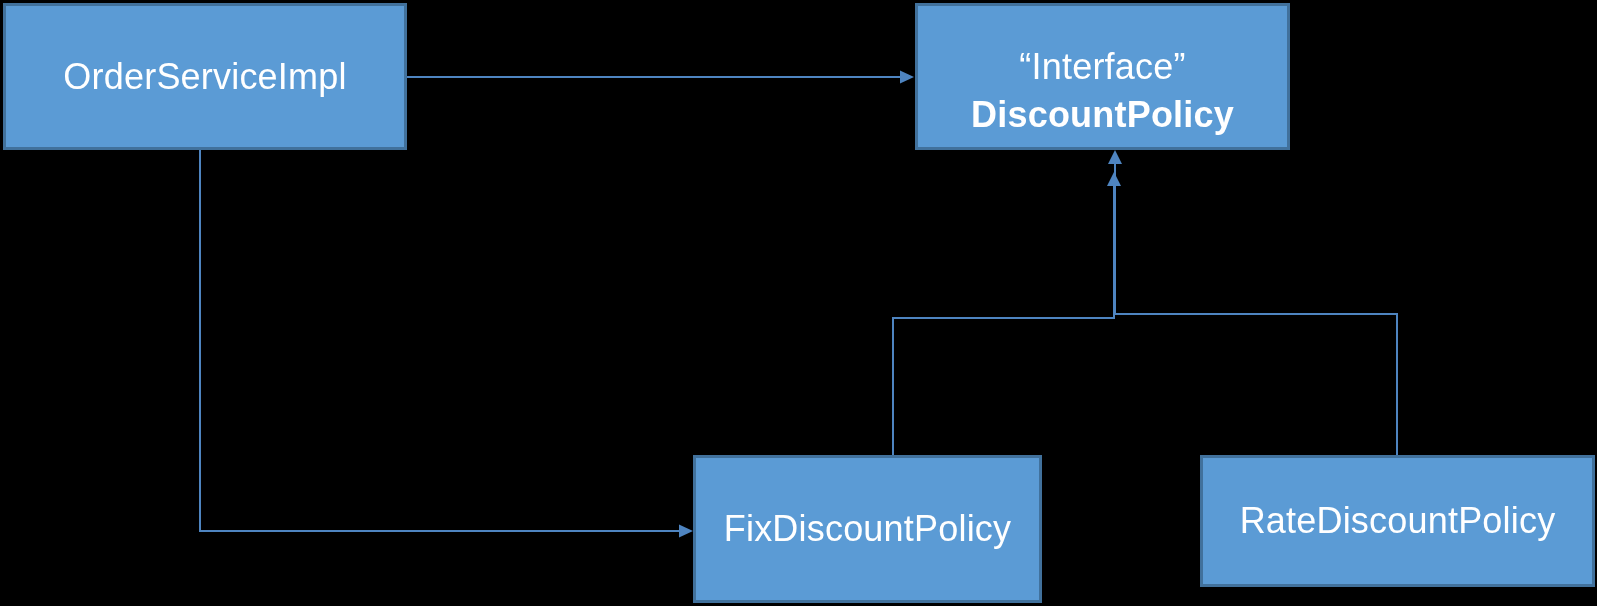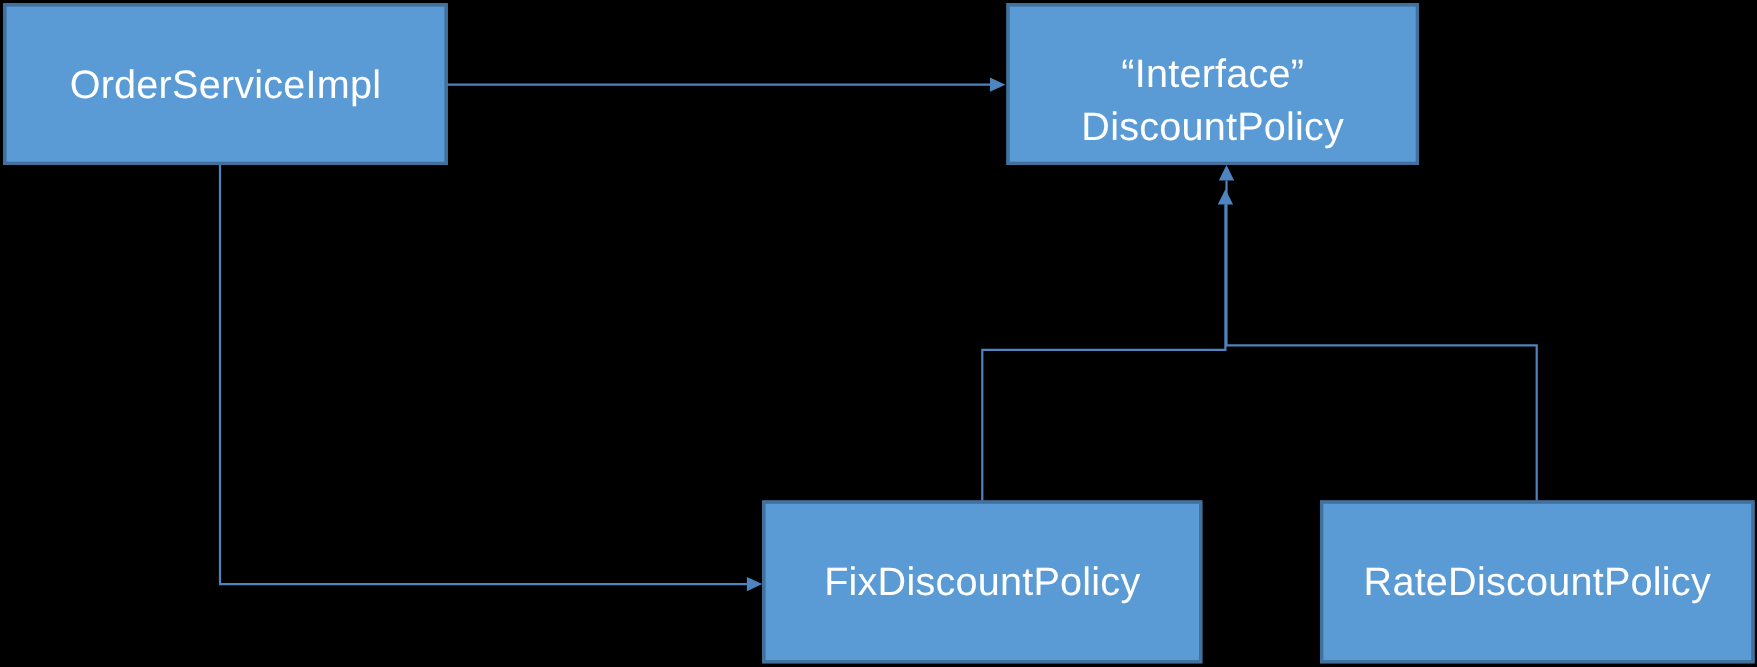--- a/index.html
+++ b/index.html
@@ -43,24 +43,24 @@
     flex-direction: column;
     align-items: center;
     justify-content: center;
     text-align: center;
     font-size: 36px;
     line-height: 1.32;
     letter-spacing: 0.2px;
   }
   .node-order    { left: 3px;    top: 3px;   width: 404px; height: 147px; }
   .node-policy   { left: 915px;  top: 3px;   width: 375px; height: 147px; }
-  .node-fix      { left: 693px;  top: 455px; width: 400px; height: 148px; align-items: center; }
-  .node-rate     { left: 1200px; top: 455px; width: 395px; height: 148px; }
+  .node-fix      { left: 693px;  top: 455px; width: 349px; height: 148px; align-items: center; }
+  .node-rate     { left: 1200px; top: 455px; width: 395px; height: 132px; }
   .stereotype { font-weight: 400; margin-top: 29px; }
-  .bold-label { font-weight: 400; }
+  .bold-label { font-weight: 700; }
 </style>
 </head>
 <body>
 
 <div class="canvas">
 
   <svg class="edges-layer" viewBox="0 0 1597 606" xmlns="http://www.w3.org/2000/svg">
 
     <g>
       <line class="edge-line" x1="400" y1="77" x2="901" y2="77"></line>

